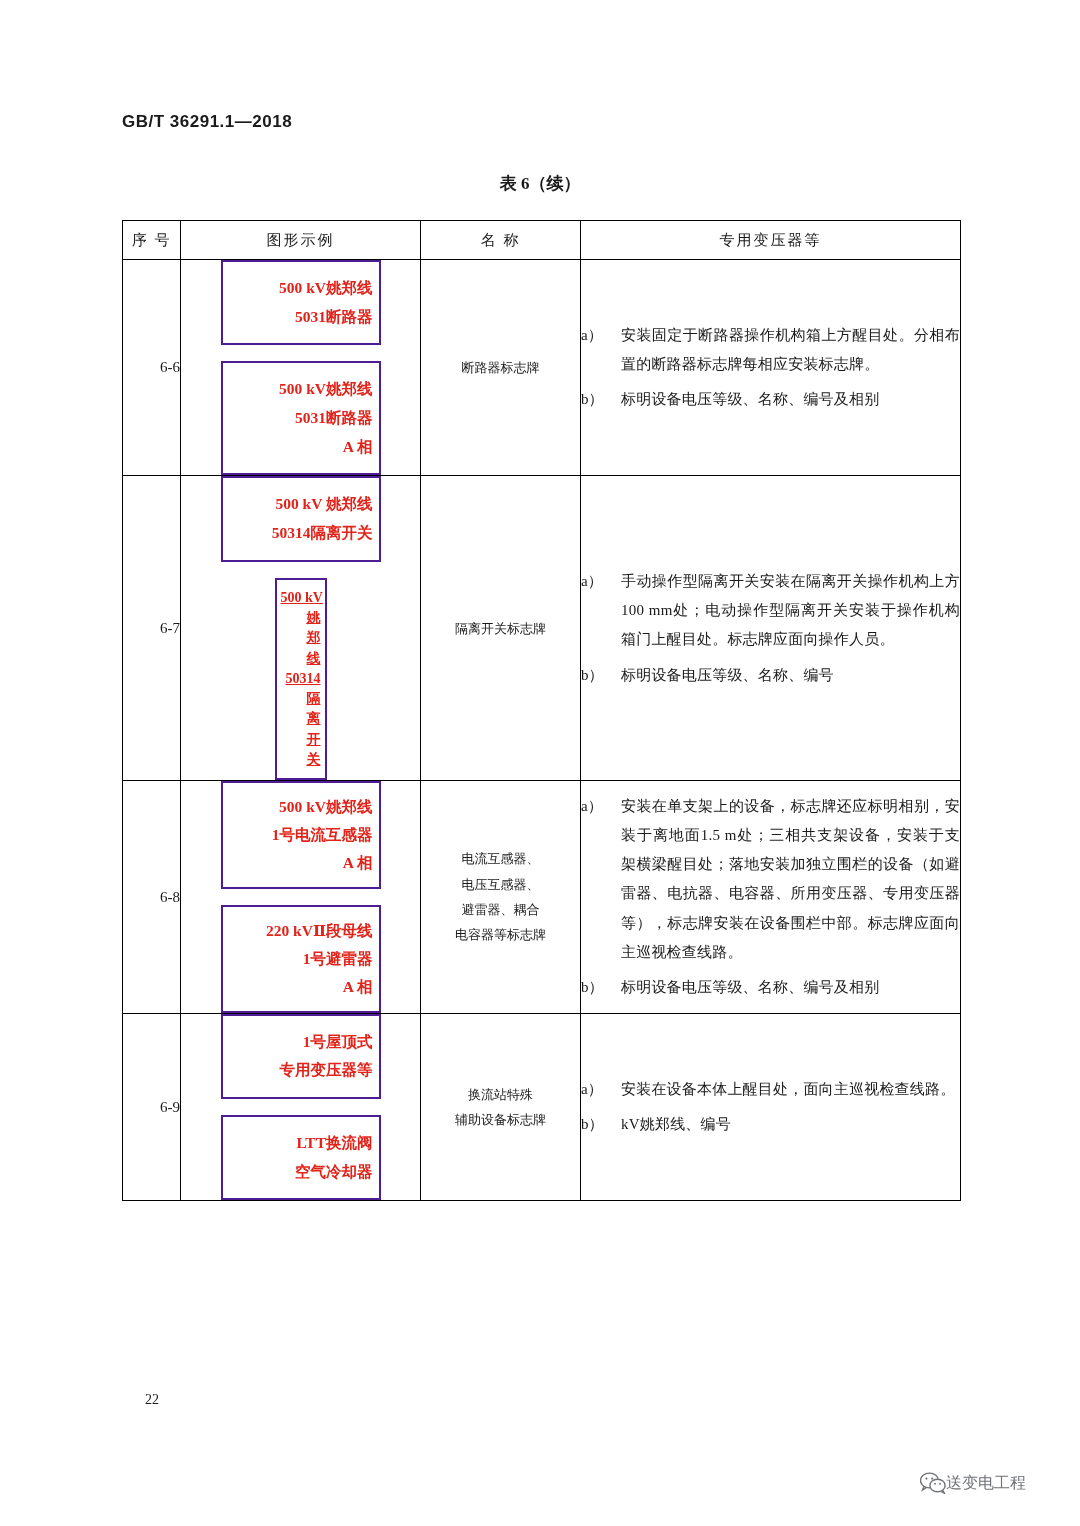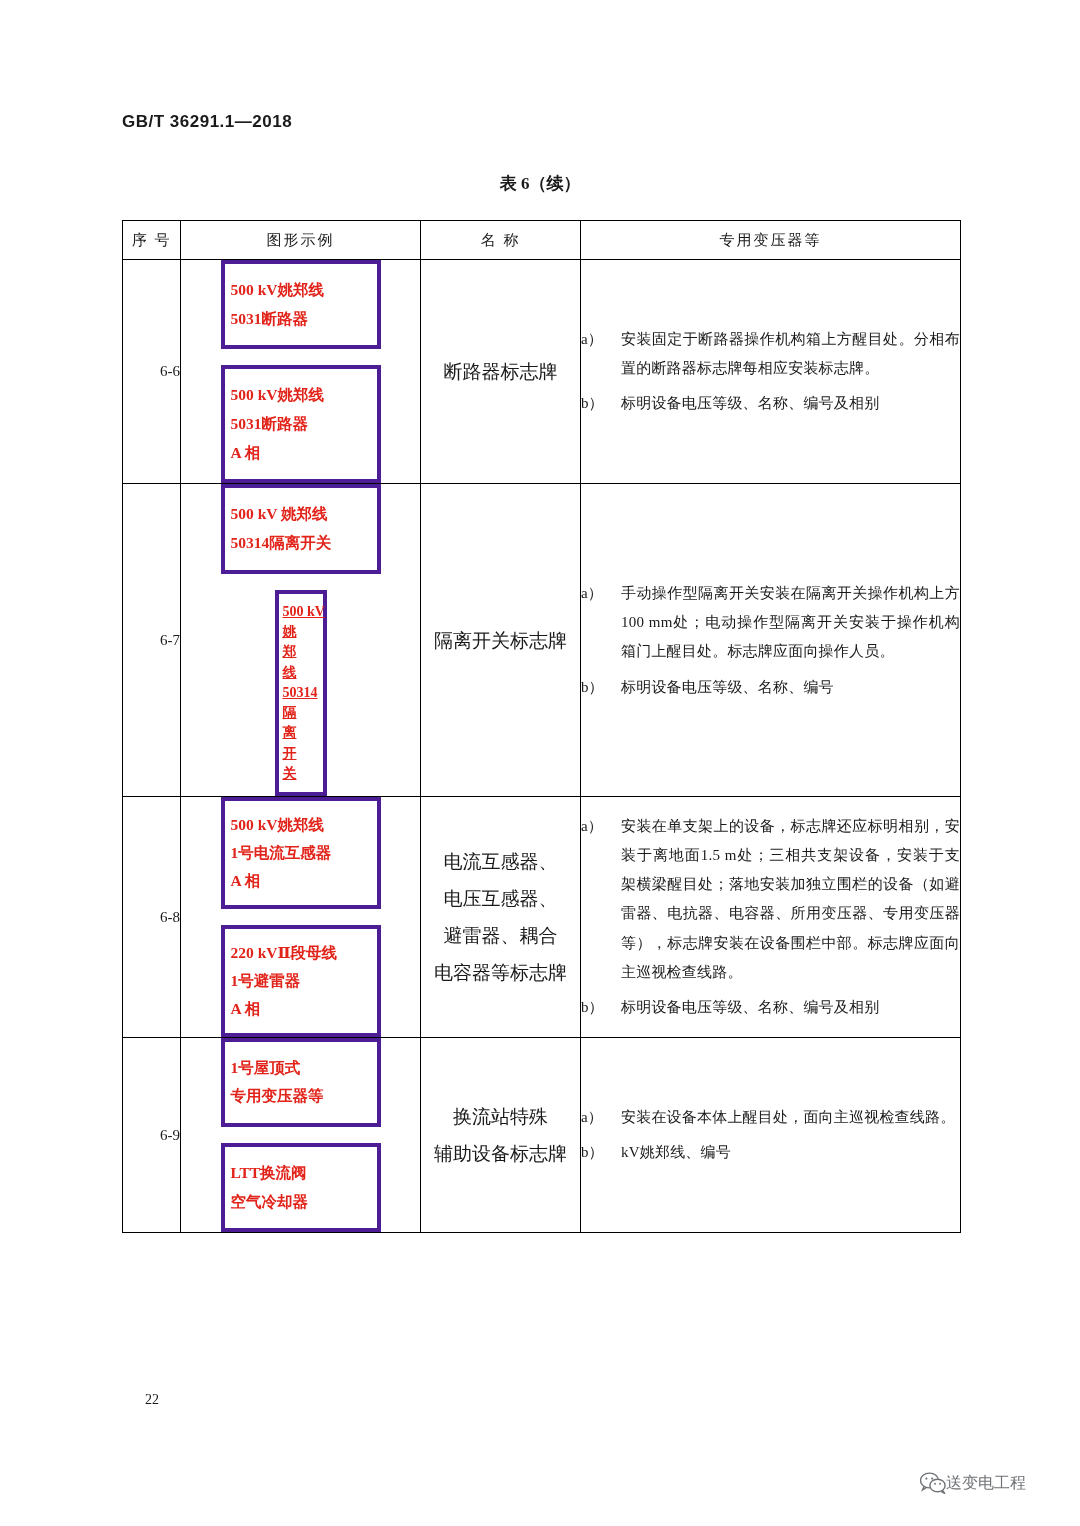--- a/index.html
+++ b/index.html
@@ -67,39 +67,39 @@
   td.cell-no {
     text-align: right;
     font-size: 15px;
   }
   td.cell-example {
     text-align: center;
     padding: 14px 0;
   }
   td.cell-name {
     text-align: center;
-    font-size: 19px;
+    font-size: 13px;
     line-height: 1.95;
     padding: 6px 10px;
   }
   td.cell-scope {
     font-size: 15px;
     padding: 10px 14px 10px 10px;
     vertical-align: middle;
   }
 
   
   .sign {
-    border: 4px solid #4c1d95;
+    border: 2px solid #4c1d95;
     color: #e2231a;
     font-weight: bold;
     margin: 0 auto;
     display: block;
     box-sizing: border-box;
-    text-align: left;
+    text-align: right;
     font-family: "Liberation Serif", "DejaVu Serif", serif;
   }
   .sign.wide {
     width: 160px;
     padding: 12px 6px;
     font-size: 15.5px;
     line-height: 1.85;
   }
   .sign.wide2 {
     width: 160px;

